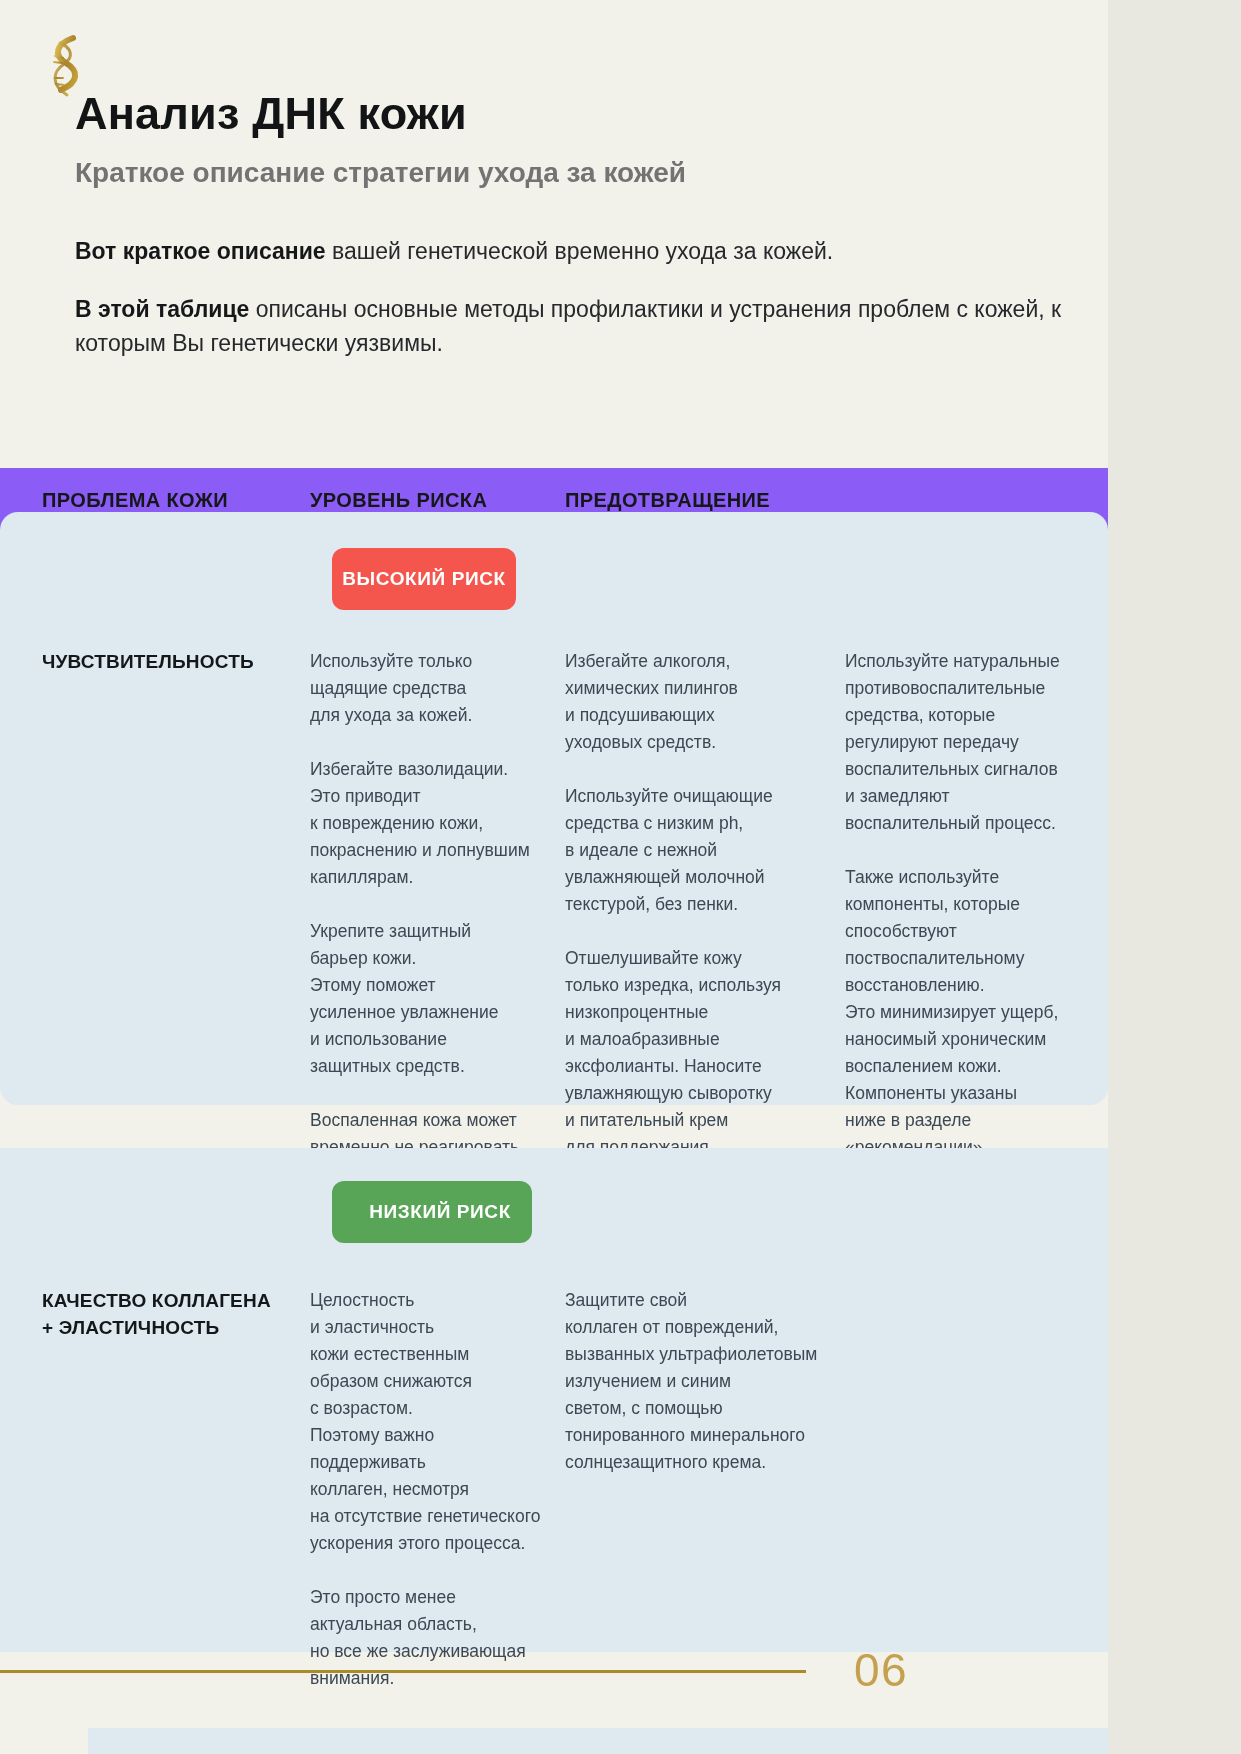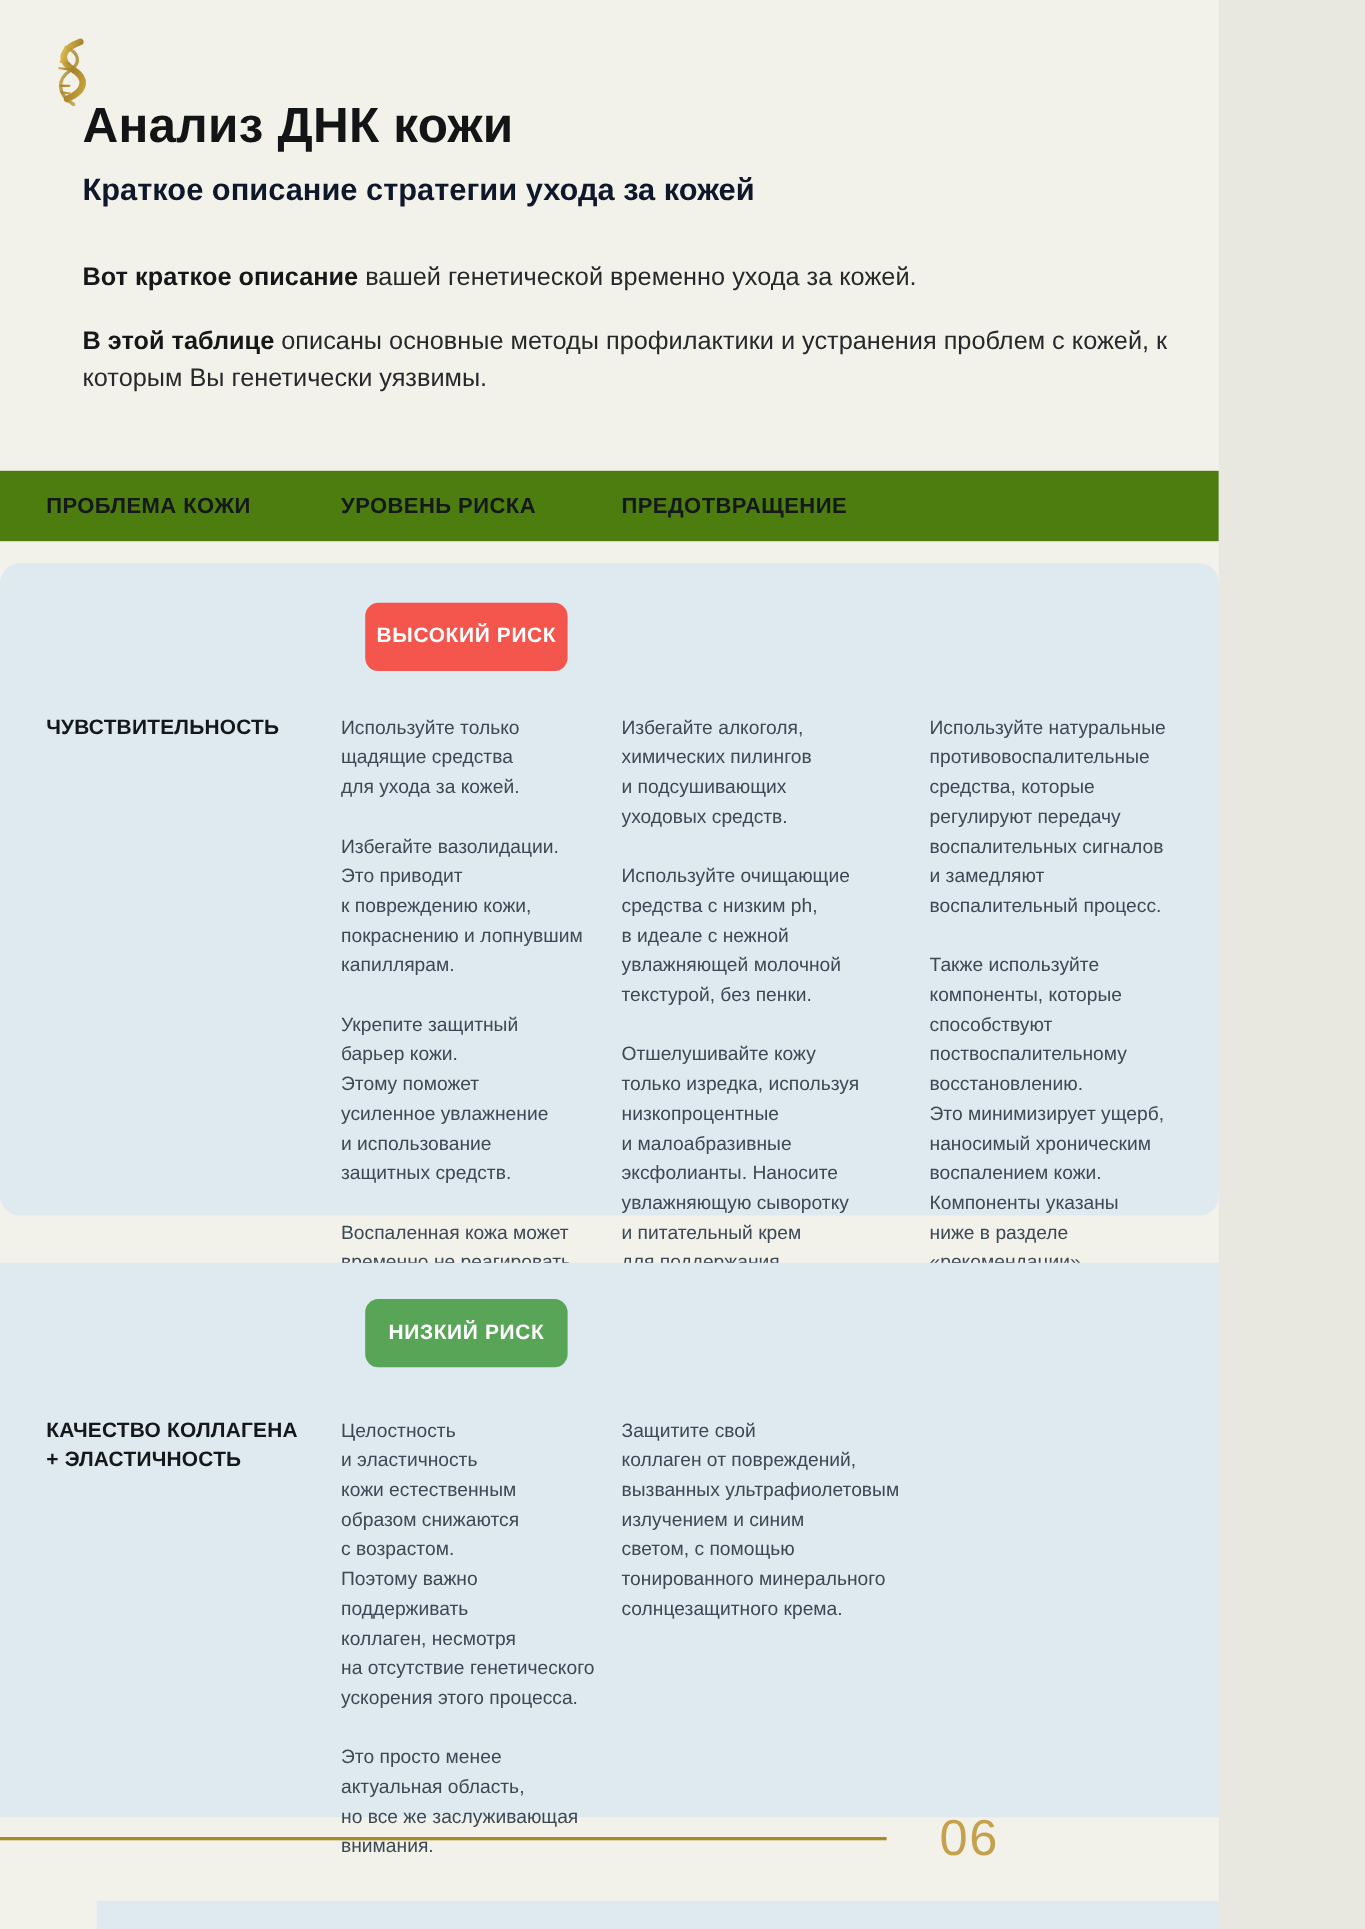--- a/index.html
+++ b/index.html
@@ -6,44 +6,44 @@
   .page {
     position:relative; width:1108px; height:1754px;
     background:#F2F1EA; overflow:hidden;
     font-family:"Liberation Sans","DejaVu Sans",sans-serif;
     color:#17191C;
   }
   .logo { position:absolute; left:46px; top:34px; }
 
   .header-block { position:absolute; left:75px; top:88px; width:1080px; }
   .title { font-size:45px; font-weight:800; margin:0; letter-spacing:.2px; color:#121416; }
-  .subtitle { font-size:28px; font-weight:700; margin:17px 0 0; color:#0f172a; }
+  .subtitle { font-size:28px; font-weight:700; margin:17px 0 0; color:#737373; }
   .intro { font-size:23px; color:#26282B; line-height:1.45; margin:0; }
   .intro-1 { margin-top:46px; }
   .intro-2 { margin-top:25px; width:990px; }
   .intro b { font-weight:700; color:#151719; }
 
   .thead {
-    position:absolute; left:0; top:428px; width:100%; height:64px;
-    background:#4d7c0f; display:grid; grid-template-columns:268px 255px 280px auto;
+    position:absolute; left:0; top:468px; width:100%; height:64px;
+    background:#8b5cf6; display:grid; grid-template-columns:268px 255px 280px auto;
     padding-left:42px; box-sizing:border-box; align-items:center;
   }
   .th { font-size:20px; font-weight:700; letter-spacing:.4px; color:#15181A; }
 
   .panel { position:absolute; left:0; width:100%; background:#DEE9F0; }
   .panel-1 { top:512px; height:593px;border-radius:18px; }
   .panel-2 { top:1148px; height:504px; }
 
   .badge {
     position:absolute; left:332px; width:184px; height:62px; border-radius:12px;
     display:flex; align-items:center; justify-content:center;
     color:#FFFFFF; font-weight:700; font-size:19px; letter-spacing:.6px;
   }
   .panel-1 .badge { top:36px; }
-  .panel-2 .badge { top:33px; }
+  .panel-2 .badge { top:33px;padding-left:16px; }
 
   .row-grid {
     position:absolute; left:0; width:100%;
     display:grid; grid-template-columns:268px 255px 280px auto;
     padding-left:42px; box-sizing:border-box;
   }
   .panel-1 .row-grid { top:136px; }
   .panel-2 .row-grid { top:139px; }
 
   .problem {

